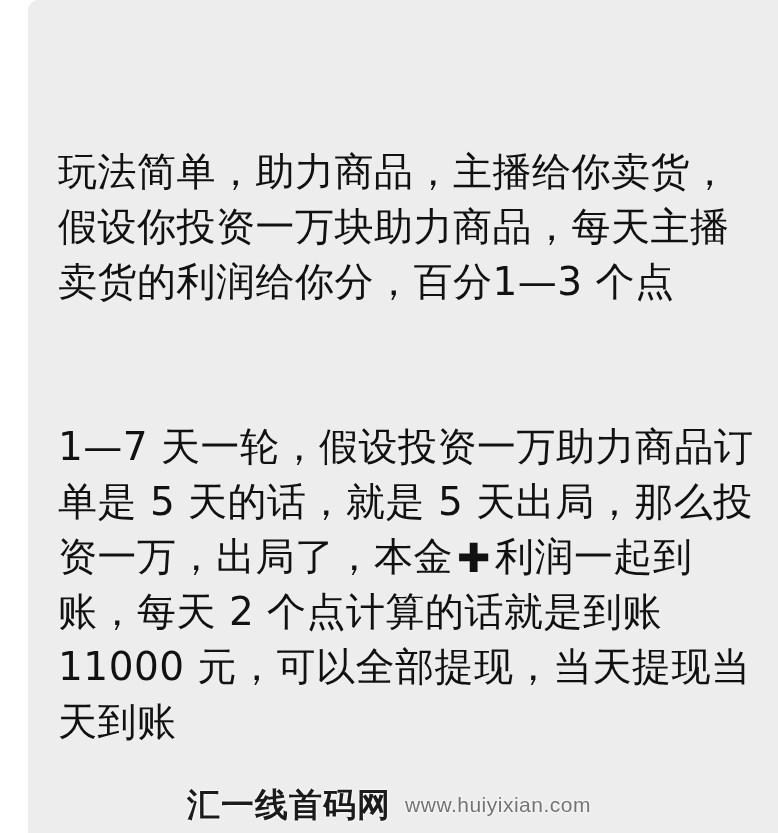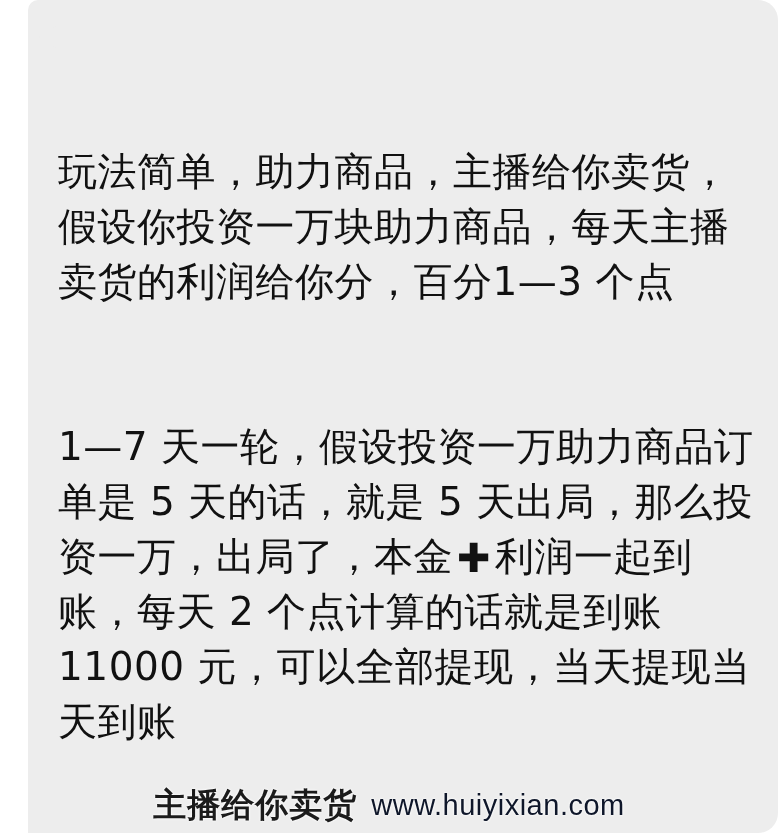--- a/index.html
+++ b/index.html
@@ -12,21 +12,20 @@
     height: 833px;
     overflow: hidden;
     font-family: "Liberation Sans", sans-serif;
   }
   .screen {
     position: relative;
     width: 778px;
     height: 833px;
     background: #ffffff;
     overflow: hidden;
-    border-radius: 20px;
   }
   
   .bubble {
     position: absolute;
     left: 28px;
     top: 0px;
     width: 750px;
     min-height: 833px;
     background: #ededed;
     border-radius: 10px 0 0 10px;
@@ -92,23 +91,23 @@
   .wm-logo {
     font-family: "DejaVu Sans", "Liberation Sans", sans-serif;
     font-size: 33px;
     font-weight: 700;
     color: #1b1b1b;
     letter-spacing: 1px;
     text-shadow: 0 0 2px #ffffff, 0 0 3px #ffffff;
   }
   .wm-url {
     font-family: "Liberation Sans", sans-serif;
-    font-size: 29px;
+    font-size: 21px;
     font-weight: 400;
-    color: #0f172a;
+    color: #737373;
     letter-spacing: 0.5px;
     text-shadow: 0 0 2px #ffffff, 0 0 3px #ffffff;
   }
 </style>
 </head>
 <body>
 
 <div class="screen">
 
   <div class="top-strip"></div>
@@ -117,17 +116,17 @@
     <div class="bubble-tail"></div>
 
     <div class="msg">
       <p>玩法简单，助力商品，主播给你卖货，假设你投资一万块助力商品，每天主播卖货的利润给你分，百分1—3 个点</p>
       <p><span>1—7 天一轮，假设投资一万助力商品订单是 5 天的话，就是 5 天出局，那么投资一万，出局了，本金</span><span class="plus-glyph">✚</span><span>利润一起到账，每天 2 个点计算的话就是到账 11000 元，可以全部提现，当天提现当天到账</span></p>
       
     </div>
   </div>
 
   <div class="watermark">
-    <span class="wm-logo">主播给你卖货</span>
+    <span class="wm-logo">汇一线首码网</span>
     <span class="wm-url">www.huiyixian.com</span>
   </div>
 
 </div>
 
 </body></html>

